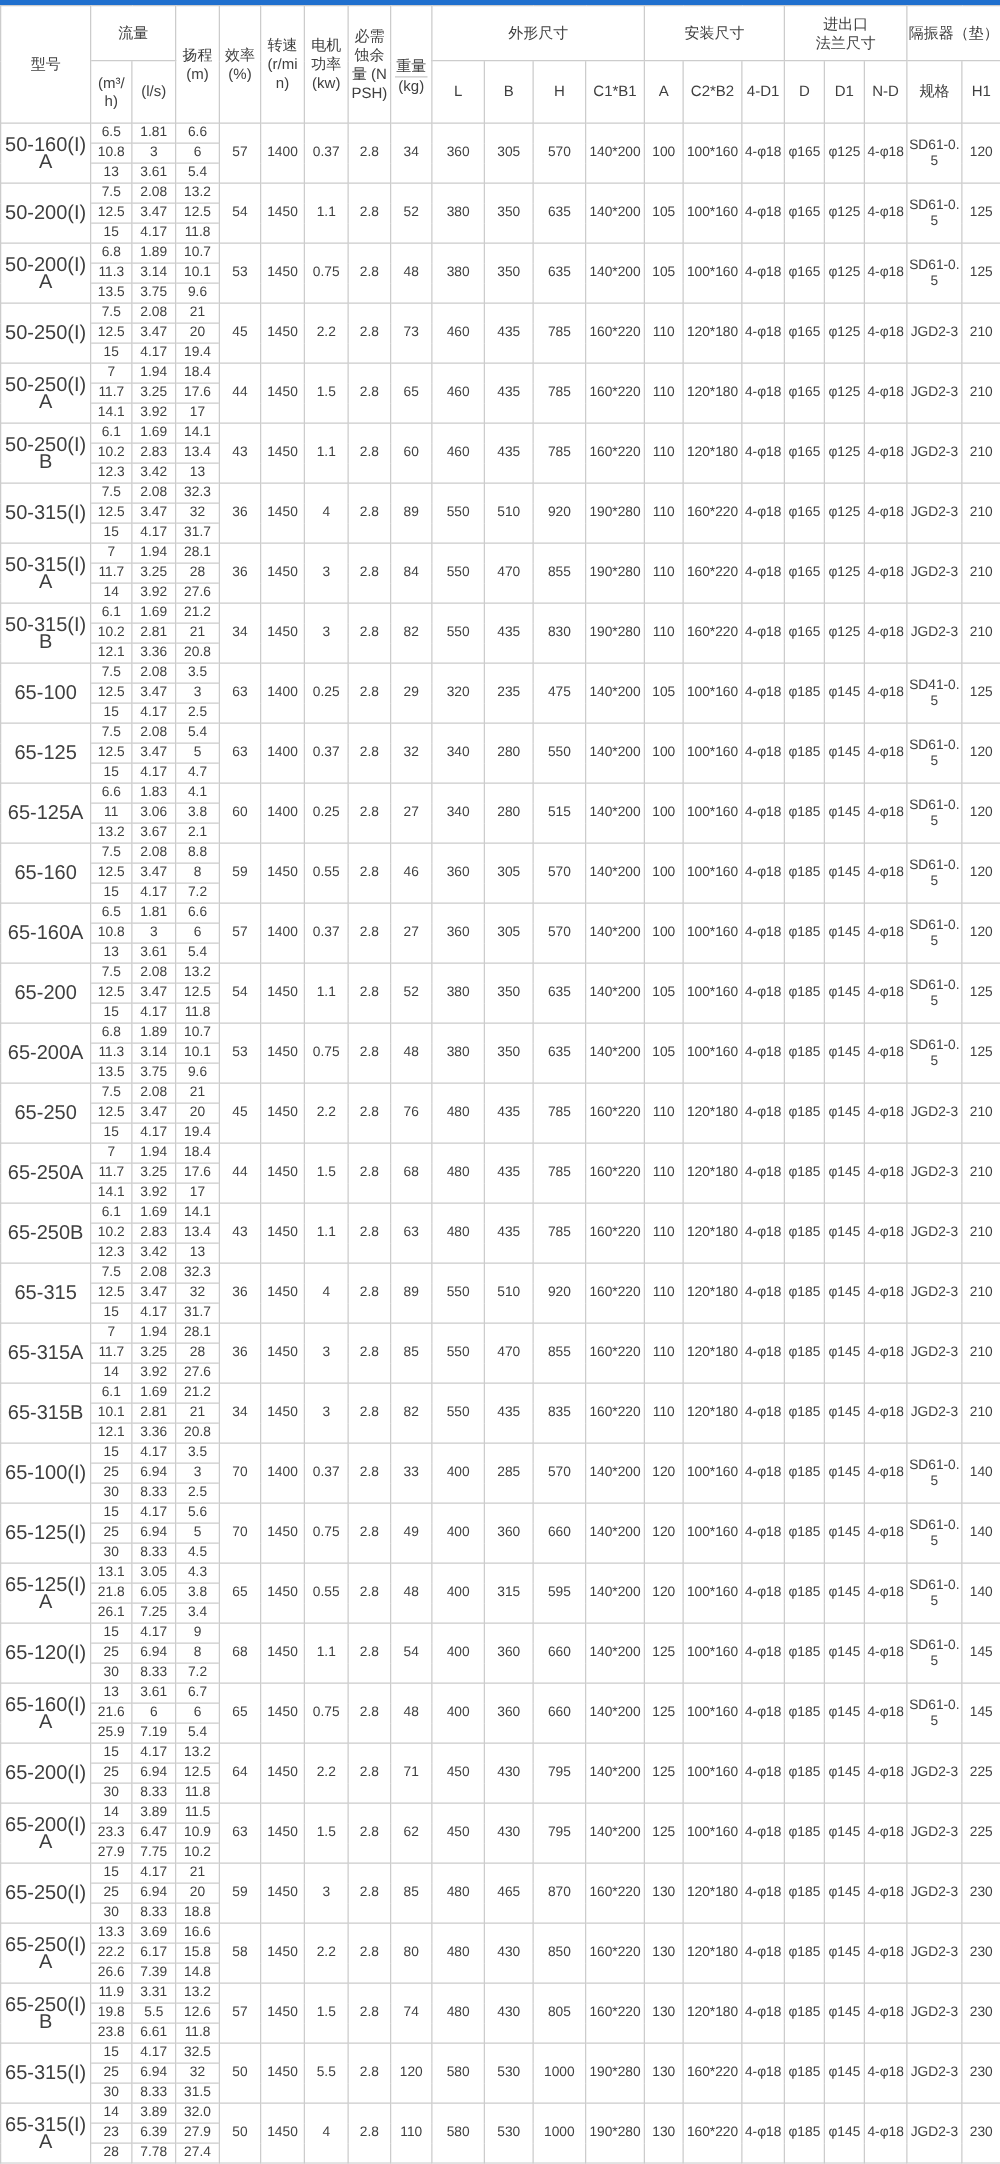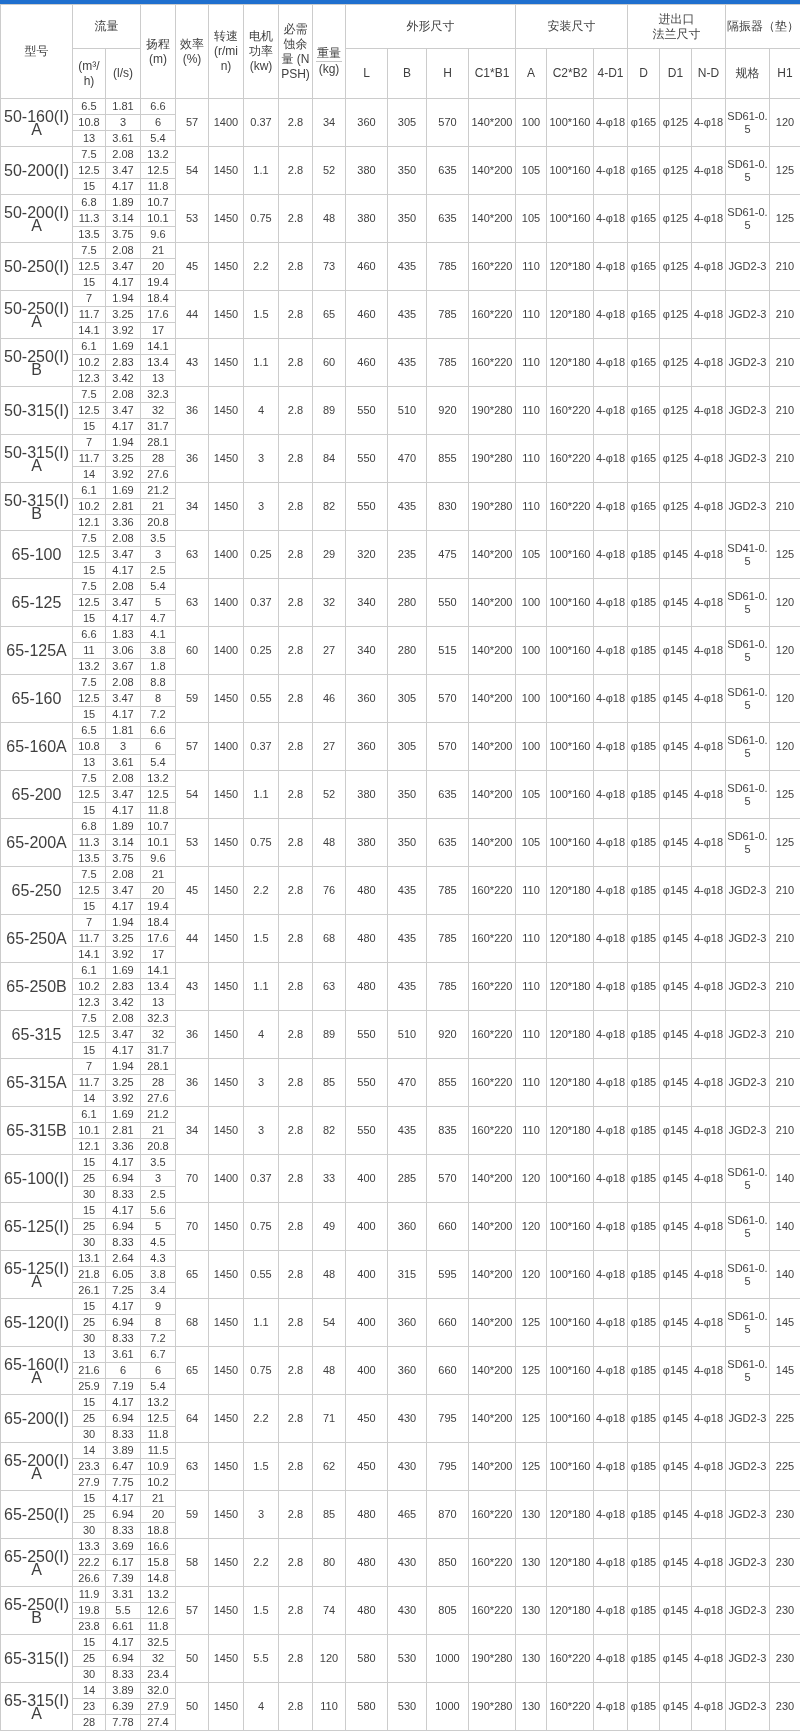--- a/index.html
+++ b/index.html
@@ -465,21 +465,21 @@
         <td rowspan="3">120</td>
       </tr>
       <tr>
         <td>11</td>
         <td>3.06</td>
         <td>3.8</td>
       </tr>
       <tr>
         <td>13.2</td>
         <td>3.67</td>
-        <td>1.8</td>
+        <td>2.1</td>
       </tr>
       <tr>
         <td rowspan="3" class="model">65-160</td>
         <td>7.5</td>
         <td>2.08</td>
         <td>8.8</td>
         <td rowspan="3">59</td>
         <td rowspan="3">1450</td>
         <td rowspan="3">0.55</td>
         <td rowspan="3">2.8</td>
@@ -866,21 +866,21 @@
         <td>5</td>
       </tr>
       <tr>
         <td>30</td>
         <td>8.33</td>
         <td>4.5</td>
       </tr>
       <tr>
         <td rowspan="3" class="model">65-125(I)A</td>
         <td>13.1</td>
-        <td>2.64</td>
+        <td>3.05</td>
         <td>4.3</td>
         <td rowspan="3">65</td>
         <td rowspan="3">1450</td>
         <td rowspan="3">0.55</td>
         <td rowspan="3">2.8</td>
         <td rowspan="3">48</td>
         <td rowspan="3">400</td>
         <td rowspan="3">315</td>
         <td rowspan="3">595</td>
         <td rowspan="3">140*200</td>
@@ -1158,21 +1158,21 @@
         <td rowspan="3">230</td>
       </tr>
       <tr>
         <td>25</td>
         <td>6.94</td>
         <td>32</td>
       </tr>
       <tr>
         <td>30</td>
         <td>8.33</td>
-        <td>23.4</td>
+        <td>31.5</td>
       </tr>
       <tr>
         <td rowspan="3" class="model">65-315(I)A</td>
         <td>14</td>
         <td>3.89</td>
         <td>32.0</td>
         <td rowspan="3">50</td>
         <td rowspan="3">1450</td>
         <td rowspan="3">4</td>
         <td rowspan="3">2.8</td>

